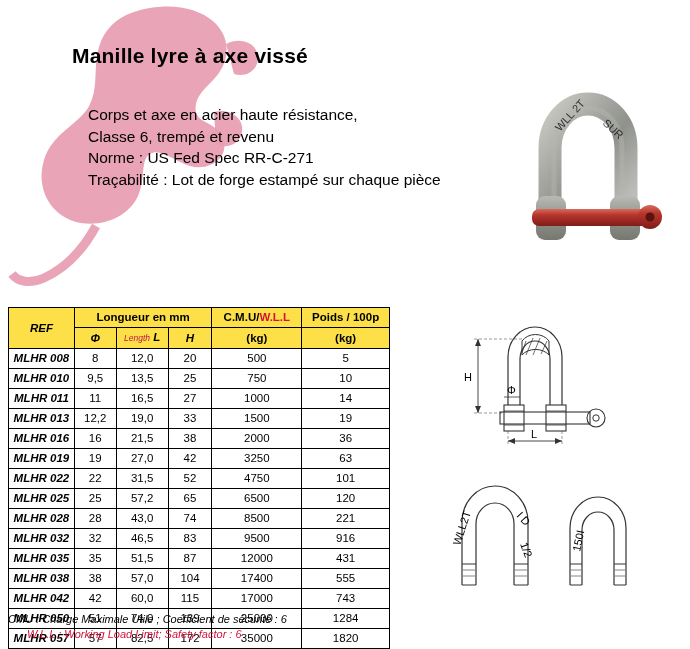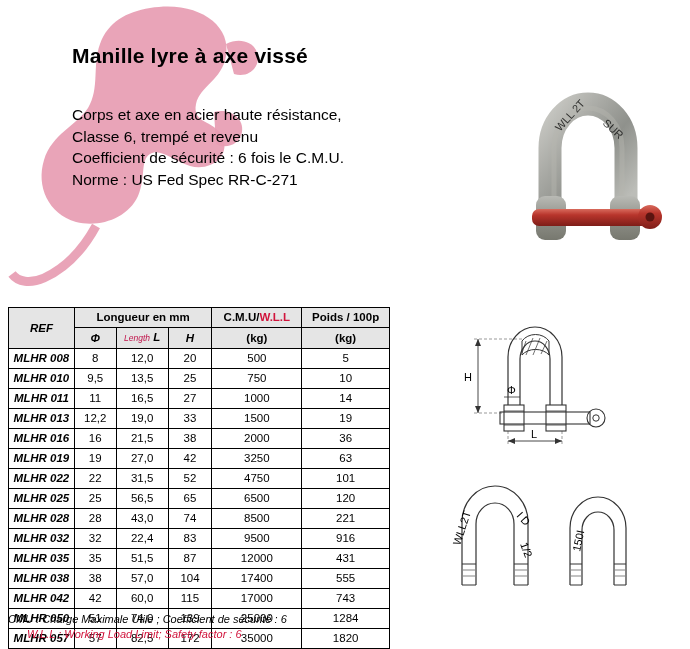--- a/index.html
+++ b/index.html
@@ -34,21 +34,21 @@
     letter-spacing: 0.2px;
   }
   .desc {
     position: absolute;
     left: 72px; top: 104px;
     width: 420px;
     font-size: 15.5px;
     line-height: 21.6px;
     color: #000;
   }
-  .desc div { white-space: nowrap; }
+  .desc div { white-space: nowrap; margin-left: 16px; }
 
   
   .photo {
     position: absolute;
     right: 12px; top: 36px;
     width: 180px; height: 230px;
   }
 
   
   .table-wrap {
@@ -63,21 +63,21 @@
     color: #000;
   }
   table.spec th, table.spec td {
     border: 1px solid #000;
     text-align: center;
     padding: 0;
     height: 19px;
     line-height: 19px;
   }
   table.spec thead th {
-    background: #e5e5e5;
+    background: #fde047;
     font-size: 11.5px;
   }
   .hdr-ref { width: 66px; font-style: italic; font-weight: bold; font-size: 12.5px; }
   .hdr-long { font-weight: bold; font-size: 12px; }
   .col-phi { width: 42px; }
   .col-l   { width: 52px; margin-left: 48px; }
   .col-h   { width: 44px; }
   .col-cmu { width: 90px; }
   .col-poids { width: 88px; margin-top: 22px; }
   .sub-sym { font-weight: bold; font-style: italic; font-size: 12px; }
@@ -132,22 +132,22 @@
       <path d="M214,112 C230,108 244,118 242,132 C240,144 226,150 216,144" fill="#e79cb2" opacity="0.92"></path>
       <path d="M96,226 C84,248 66,268 44,278 C30,284 18,282 12,274" stroke="#e79cb2" stroke-width="9" fill="none" opacity="0.92"></path>
     </svg>
   </div>
 
   <div class="title">Manille lyre à axe vissé</div>
 
   <div class="desc">
     <div>Corps et axe en acier haute résistance,</div>
     <div>Classe 6, trempé et revenu</div>
-    <div>Coefficient de sécurité : 6 fois le C.M.U.</div>
     <div>Norme : US Fed Spec RR-C-271</div>
+    <div>Traçabilité : Lot de forge estampé sur chaque pièce</div>
   </div>
 
   <div class="photo">
     <svg width="180" height="230" viewBox="0 0 180 230">
       <defs>
         <linearGradient id="metal" x1="0" y1="0" x2="1" y2="1">
           <stop offset="0%" stop-color="#c9c9c4"></stop>
           <stop offset="35%" stop-color="#a6a7a2"></stop>
           <stop offset="60%" stop-color="#8f918c"></stop>
           <stop offset="100%" stop-color="#bcbdb8"></stop>
@@ -256,37 +256,37 @@
             <td class="ref-cell">MLHR 022</td>
             <td>22</td>
             <td>31,5</td>
             <td>52</td>
             <td>4750</td>
             <td>101</td>
           </tr>
           <tr>
             <td class="ref-cell">MLHR 025</td>
             <td>25</td>
-            <td>56,5</td>
+            <td>57,2</td>
             <td>65</td>
             <td>6500</td>
             <td>120</td>
           </tr>
           <tr>
             <td class="ref-cell">MLHR 028</td>
             <td>28</td>
             <td>43,0</td>
             <td>74</td>
             <td>8500</td>
             <td>221</td>
           </tr>
           <tr>
             <td class="ref-cell">MLHR 032</td>
             <td>32</td>
-            <td>22,4</td>
+            <td>46,5</td>
             <td>83</td>
             <td>9500</td>
             <td>916</td>
           </tr>
           <tr>
             <td class="ref-cell">MLHR 035</td>
             <td>35</td>
             <td>51,5</td>
             <td>87</td>
             <td>12000</td>

